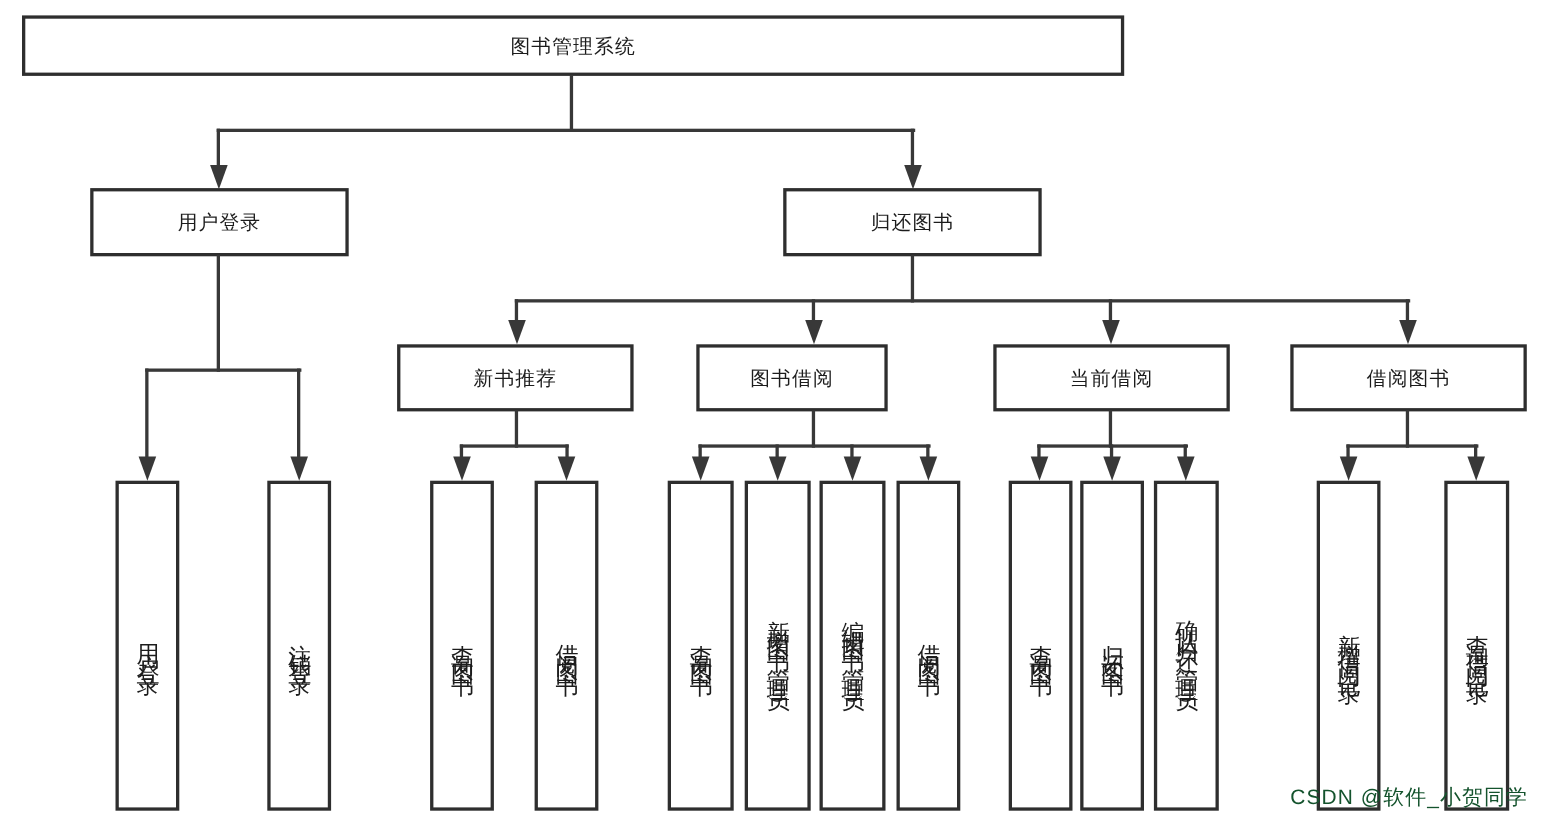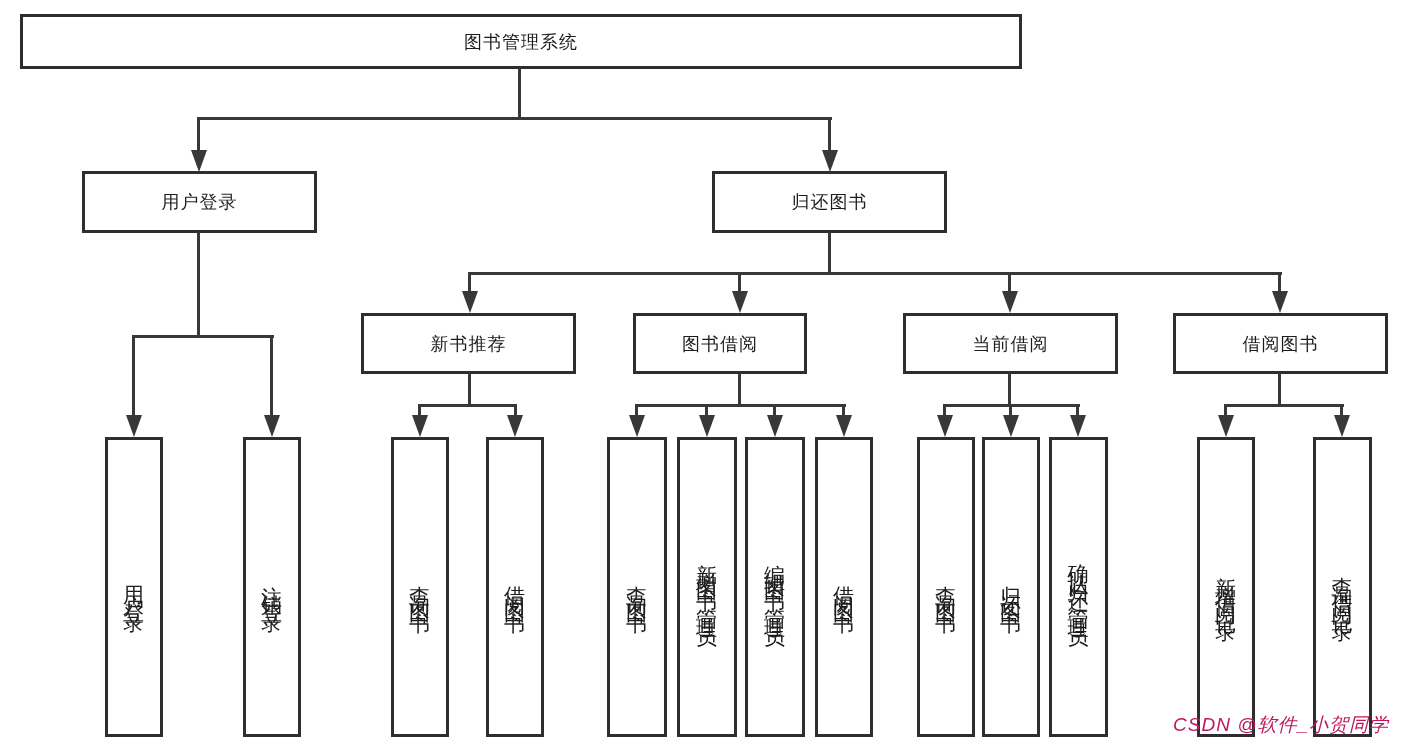--- a/index.html
+++ b/index.html
@@ -51,21 +51,21 @@
   #b-a0{left:105px;} #b-a1{left:243px;}
   #b-b0{left:391px;} #b-b1{left:486px;}
   #b-c0{left:607px;width:60px;} #b-c1{left:677px;width:60px;}
   #b-c2{left:745px;width:60px;} #b-c3{left:815px;}
   #b-d0{left:917px;} #b-d1{left:982px;} #b-d2{left:1049px;width:59px;}
   #b-e0{left:1197px;} #b-e1{left:1313px;width:59px;}
   
   #watermark{
     position:absolute;right:16px;bottom:9px;
     font-size:19px;letter-spacing:1px;
-    color:#be185d;z-index:5;white-space:nowrap;font-style:italic;
+    color:#14532d;z-index:5;white-space:nowrap;
   }
 </style>
 </head>
 <body>
 
 <div id="stage">
 
   <div class="hbox" id="b-root">图书管理系统</div>
 
   <div class="hbox" id="b-login">用户登录</div>

